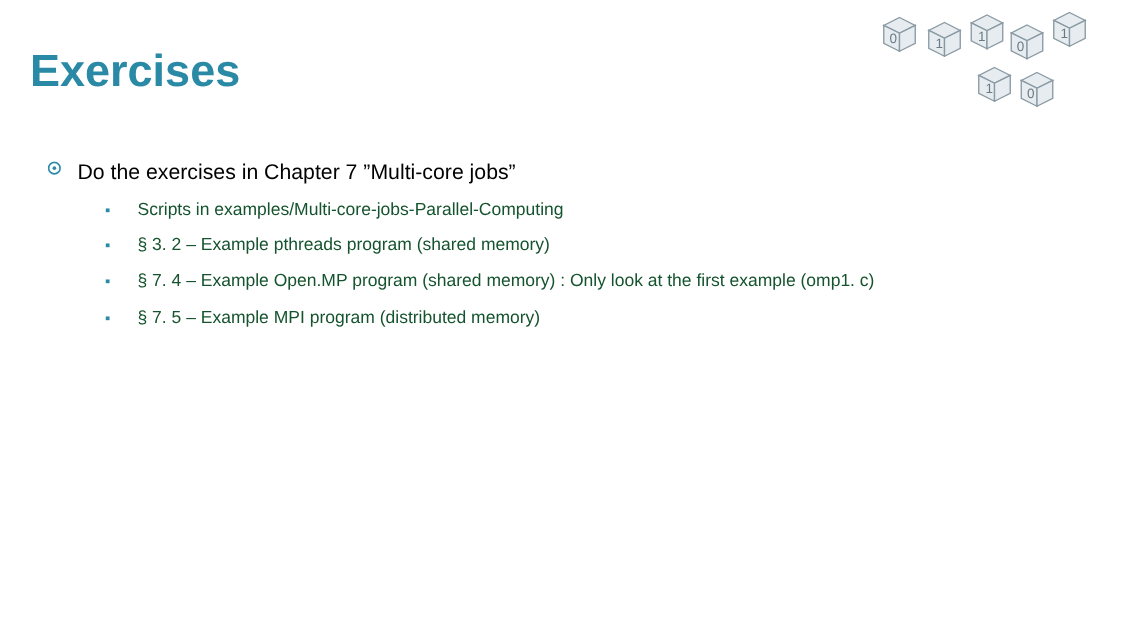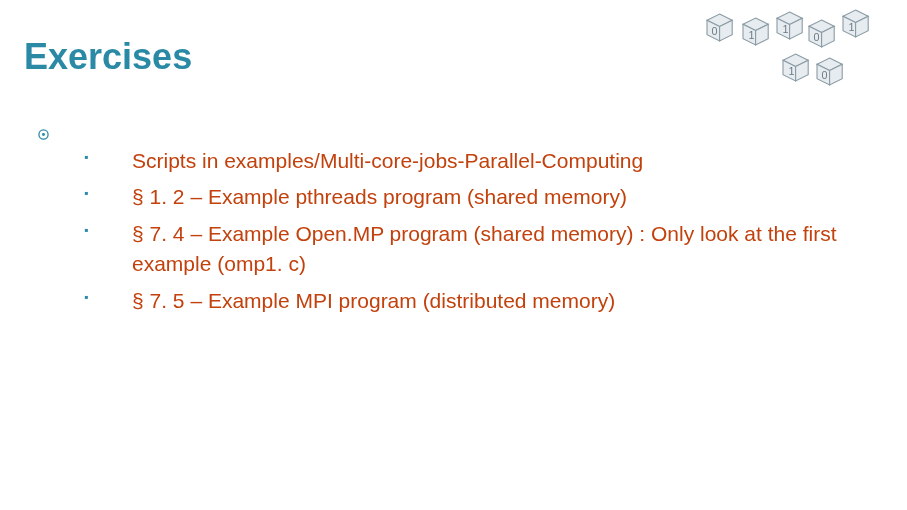--- a/index.html
+++ b/index.html
@@ -55,24 +55,23 @@
   }
   .sub-bullet {
     flex-shrink: 0;
     width: 26px;
     font-size: 12px;
     color: #2a8aa6;
     line-height: 1.9;
     padding-top: 0px;
   }
   .sub-text {
-    font-size: 21px;
-    color: #c2410c;
+    font-size: 14px;
+    color: #14532d;
     line-height: 1.45;
-    margin-left: 22px;
   }
   .decorative-cubes {
     position: absolute;
     top: 8px;
     right: 20px;
     width: 190px;
     height: 90px;
   }
   .cube {
     position: absolute;
@@ -142,30 +141,31 @@
   <h1 class="title">Exercises</h1>
 
   <div class="content">
     <div class="main-item">
       <span class="main-bullet">
         <svg viewBox="0 0 12 12">
           <circle cx="6" cy="6" r="5" fill="none" stroke="#2a8aa6" stroke-width="1.4"></circle>
           <circle cx="6" cy="6" r="1.6" fill="#2a8aa6"></circle>
         </svg>
       </span>
+      <span class="main-text">Do the exercises in Chapter 7 ”Multi-core jobs”</span>
     </div>
 
     <div class="sub-list">
       <div class="sub-item">
         <span class="sub-bullet">▪</span>
         <span class="sub-text">Scripts in examples/Multi-core-jobs-Parallel-Computing</span>
       </div>
       <div class="sub-item">
         <span class="sub-bullet">▪</span>
-        <span class="sub-text">§ 1. 2 – Example pthreads program (shared memory)</span>
+        <span class="sub-text">§ 3. 2 – Example pthreads program (shared memory)</span>
       </div>
       <div class="sub-item">
         <span class="sub-bullet">▪</span>
         <span class="sub-text">§ 7. 4 – Example Open.MP program (shared memory) : Only look at the first example (omp1. c)</span>
       </div>
       <div class="sub-item">
         <span class="sub-bullet">▪</span>
         <span class="sub-text">§ 7. 5 – Example MPI program (distributed memory)</span>
       </div>
     </div>

